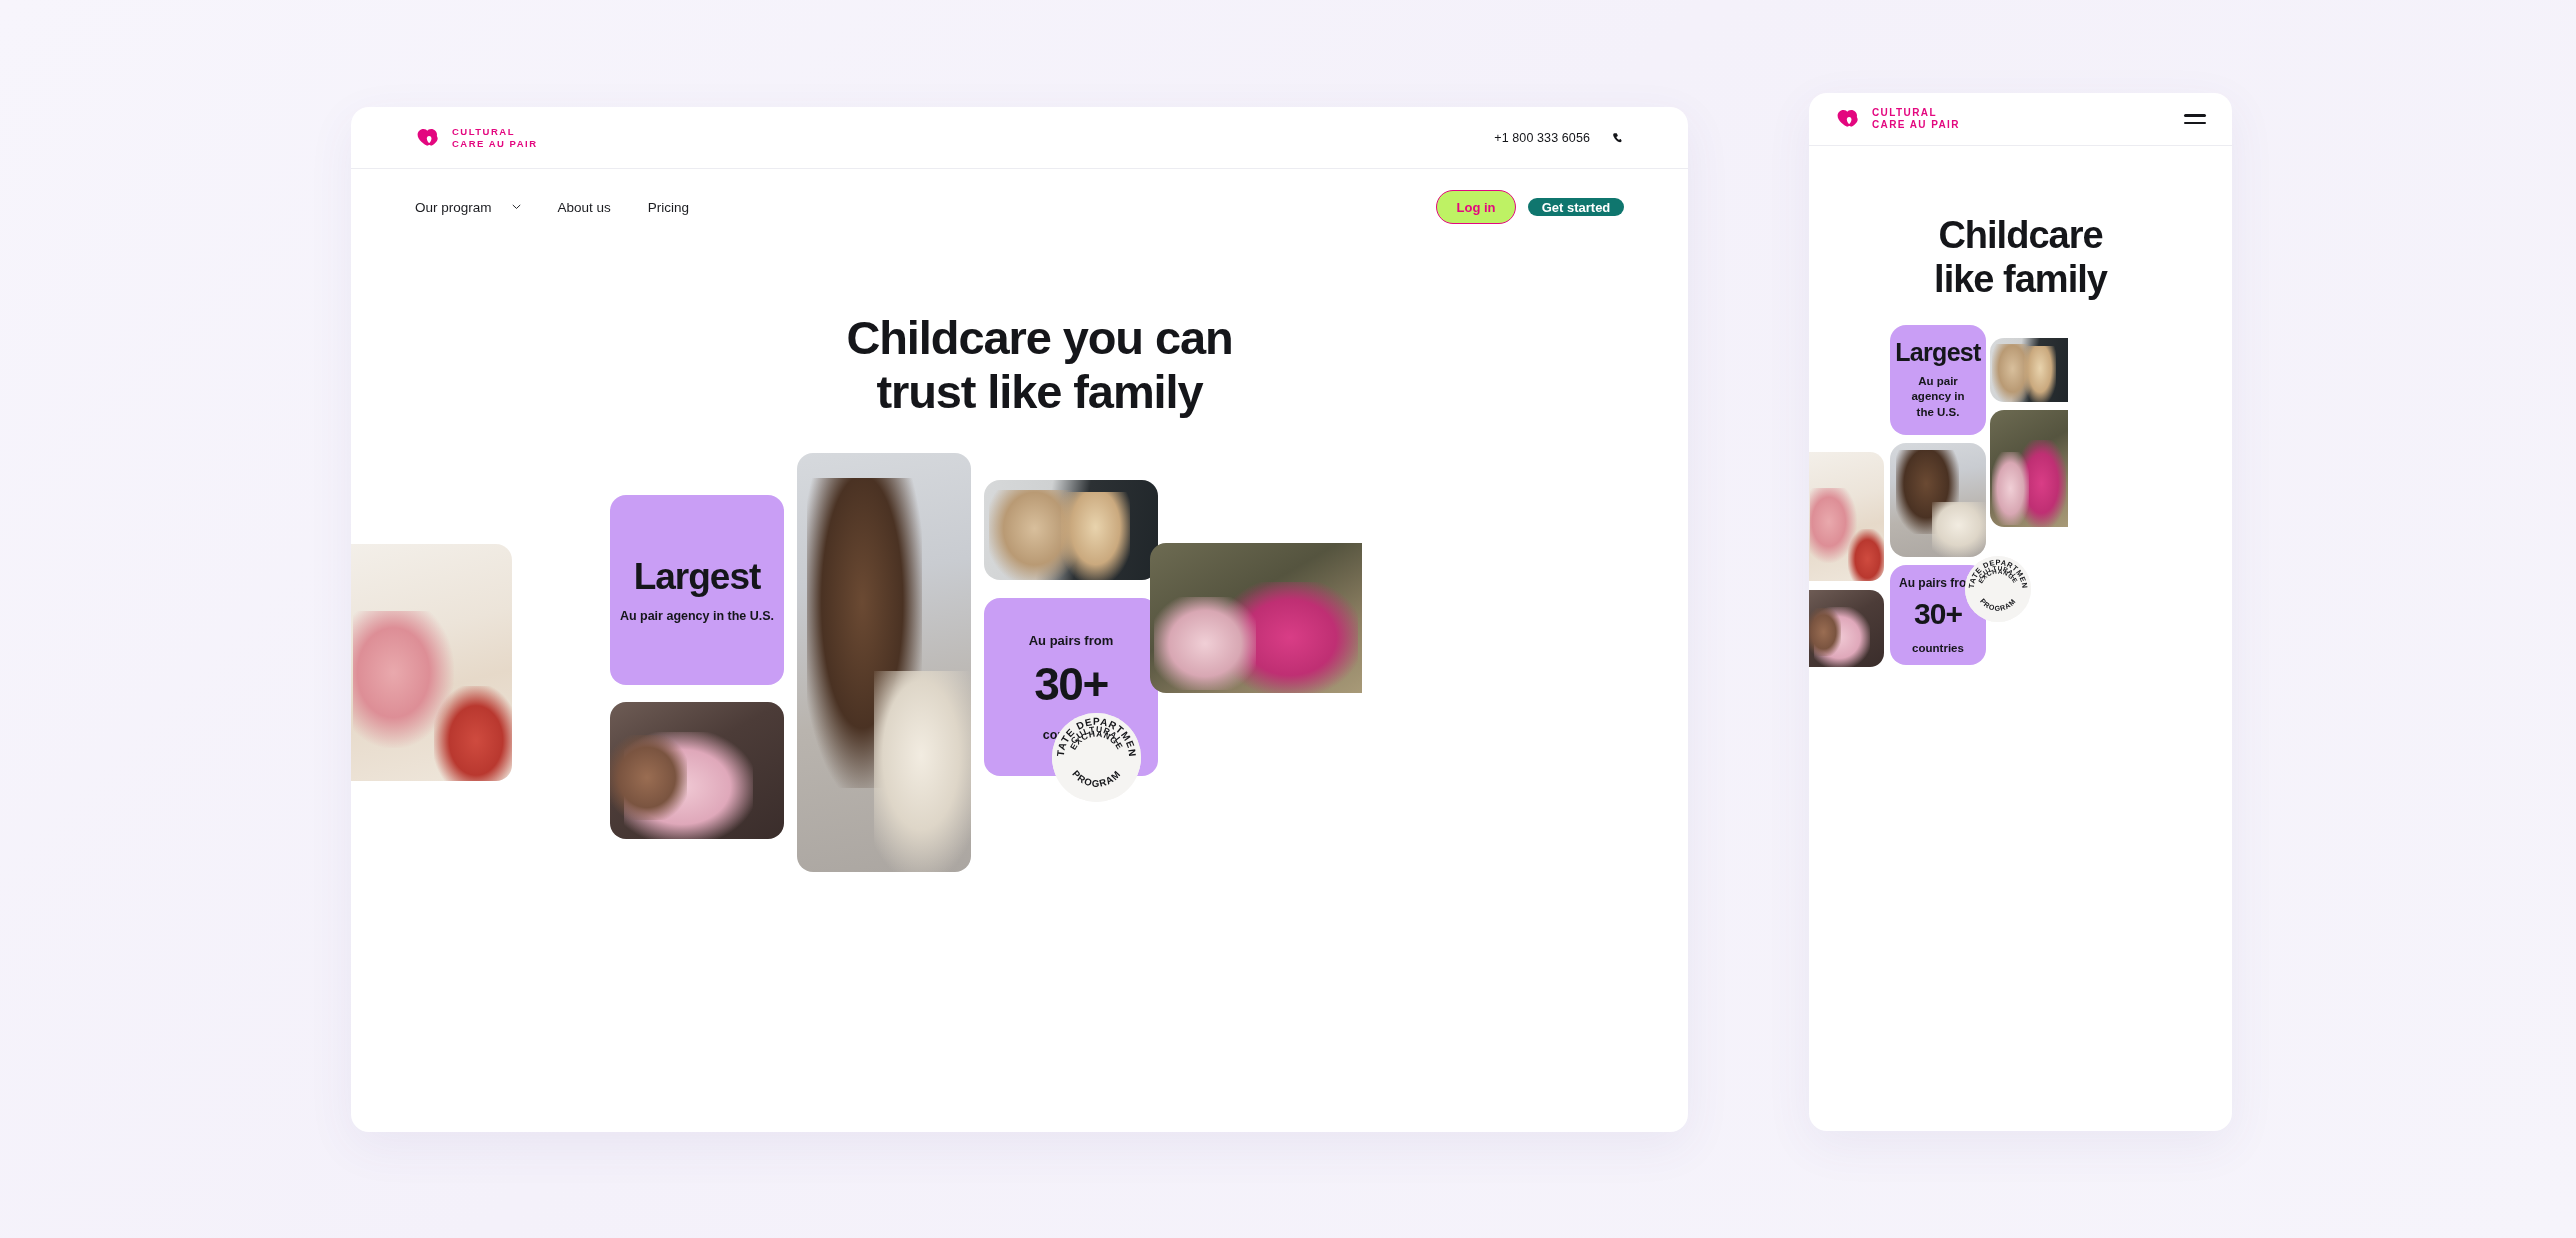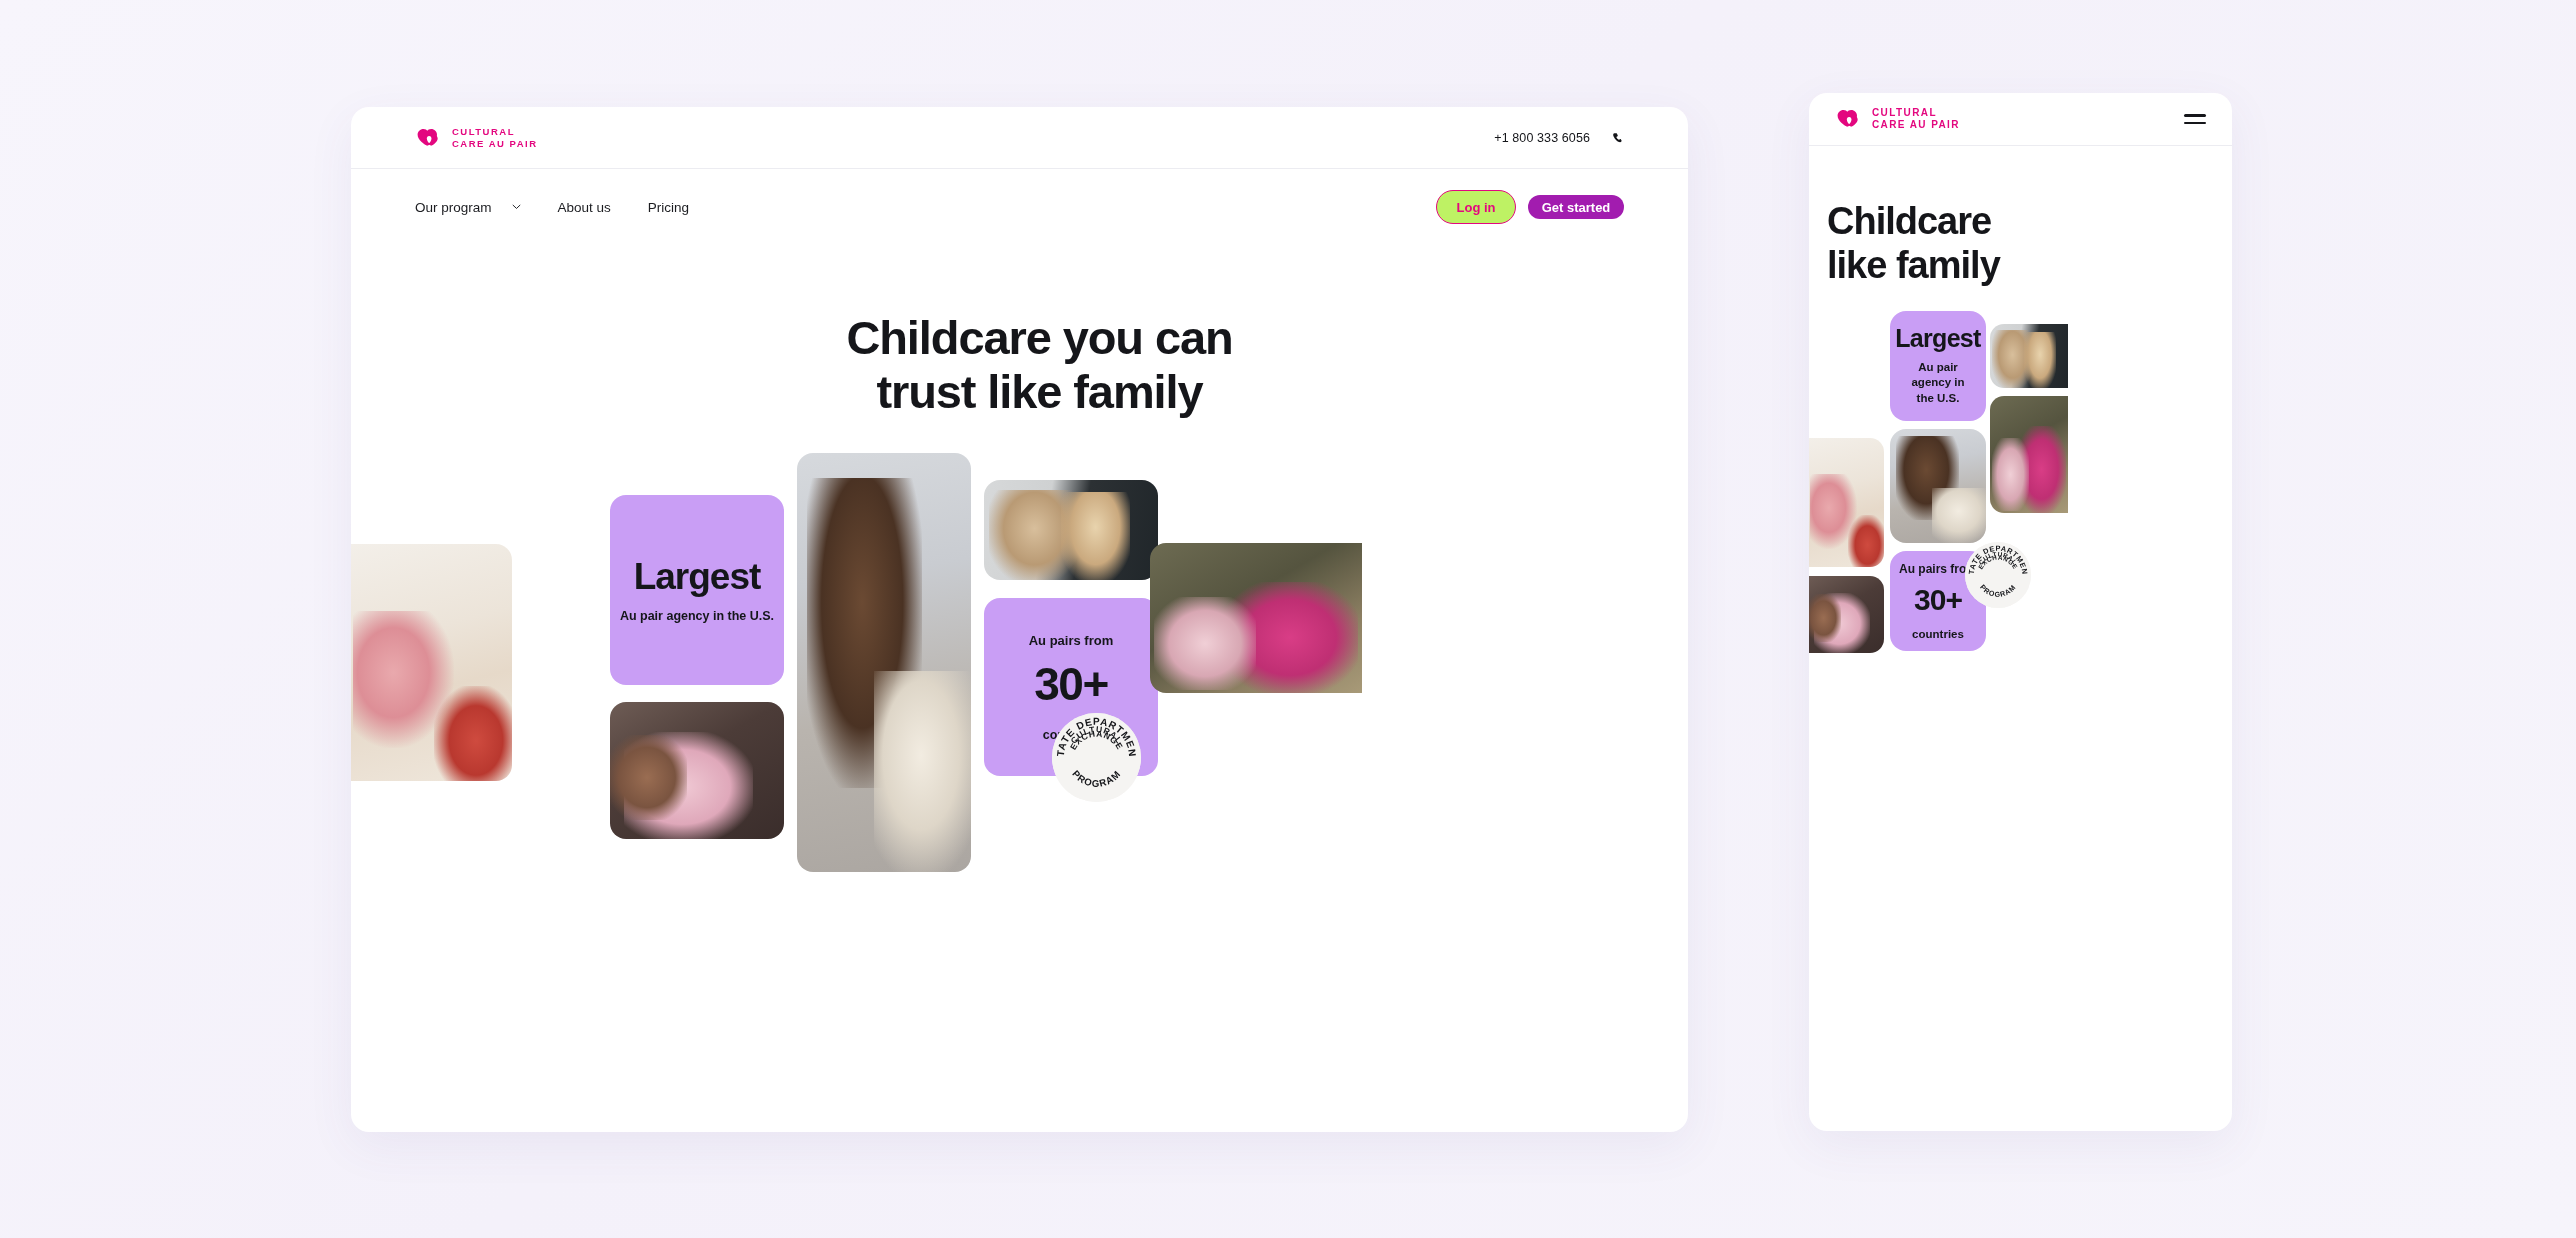--- a/index.html
+++ b/index.html
@@ -96,22 +96,22 @@
     justify-content: center;
     white-space: nowrap;
   }
   .btn-login {
     width: 80px; height: 34px;
     border: 1.4px solid #e3077f;
     color: #e3077f;
     background: #bef264;
   }
   .btn-start {
-    width: 96px; height: 24px;
-    background: #a21caf;
+    width: 96px; height: 18px;
+    background: #0f766e;
     color: #ffffff;
     border: none;
   }
 
   
   .d-hero-title {
     margin-top: 66px;
     text-align: center;
     font-size: 47px;
     line-height: 1.14;
@@ -175,22 +175,22 @@
     align-items: center;
     justify-content: space-between;
     padding: 0 26px;
     border-bottom: 1px solid #ececf1;
   }
   .m-logo-text { font-size: 10px; line-height: 12.5px; letter-spacing: 1.4px; }
   .burger { width: 22px; display: flex; flex-direction: column; gap: 5px; cursor: pointer; }
   .burger span { display: block; height: 2.4px; background: #15161a; border-radius: 2px; }
 
   .m-hero-title {
-    margin-top: 53px;
-    text-align: left;
+    margin-top: 67px;
+    text-align: center;
     font-size: 38px;
     line-height: 1.17;
     font-weight: bold;
     color: #15161a;
     letter-spacing: -1px;
     padding: 0 18px;
   }
 
   .m-collage { position: relative; margin-top: 32px; height: 559px; }
 

